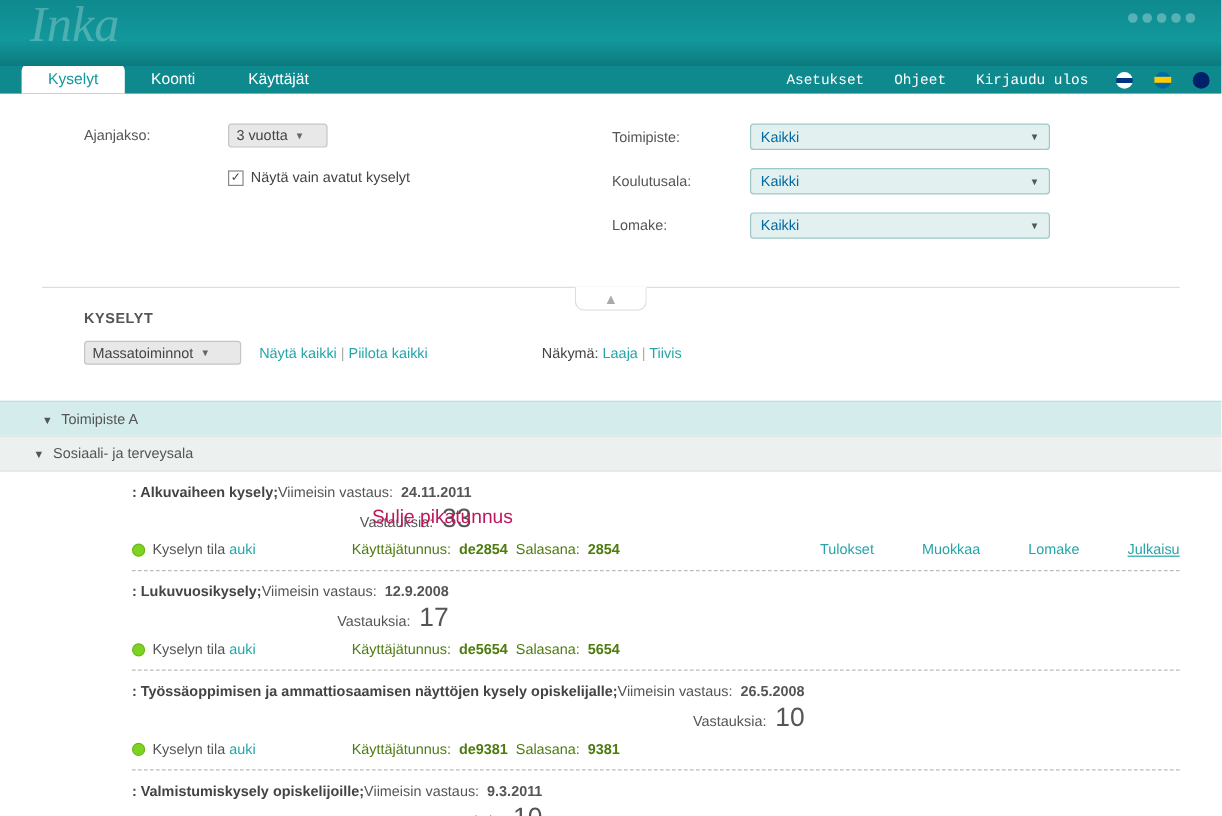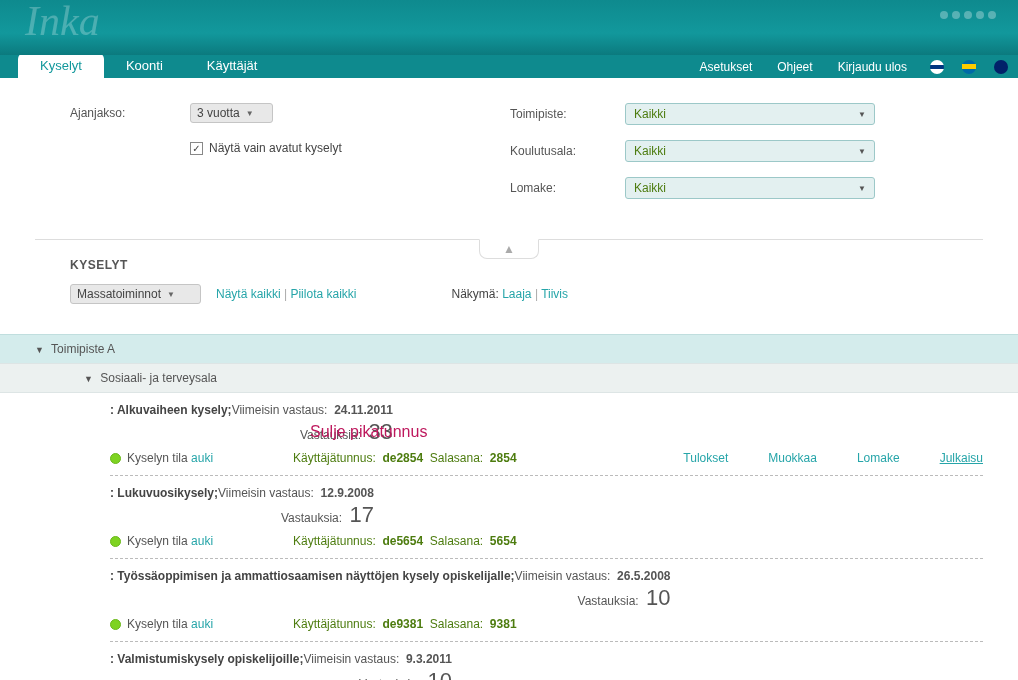--- a/index.html
+++ b/index.html
@@ -5,53 +5,53 @@
 * { margin: 0; padding: 0; box-sizing: border-box; }
 body { font-family: Verdana, Geneva, sans-serif; font-size: 12px; color: #444; background: #fff; width: 1018px; }
 .header { background: linear-gradient(180deg, #0e8a8e 0%, #12989c 60%, #0b7a7e 100%); height: 55px; position: relative; }
 .logo { position: absolute; left: 25px; top: -3px; font-family: 'Brush Script MT', cursive; font-size: 42px; color: rgba(255,255,255,0.25); font-style: italic; }
 .bubbles { position: absolute; right: 20px; top: 8px; }
 .bubbles span { display: inline-block; width: 8px; height: 8px; background: rgba(255,255,255,0.3); border-radius: 50%; margin: 0 2px; }
 .navbar { background: #0e8a8e; height: 23px; display: flex; align-items: center; justify-content: space-between; padding: 0 10px 0 0; }
 .tabs { display: flex; align-items: flex-end; height: 23px; }
 .tab { padding: 5px 22px; color: #fff; font-size: 13px; cursor: pointer; }
 .tab.active { background: #fff; color: #12989c; border-radius: 6px 6px 0 0; margin-left: 18px; }
-.nav-right { display: flex; gap: 15px; }
+.nav-right { display: flex; gap: 15px; font-family: Liberation Mono, monospace; }
 .nav-link { color: #fff; font-size: 12px; margin: 0 5px; cursor: pointer; }
 .flag { width: 14px; height: 14px; border-radius: 50%; display: inline-block; margin-left: 3px; }
 .flag.fi { background: linear-gradient(to bottom, #fff 35%, #003580 35%, #003580 65%, #fff 65%); }
 .flag.se { background: #006aa7; position: relative; }
 .flag.se::after { content:''; position:absolute; background:#fecc00; width:100%; height:30%; top:35%; left:0; }
 .flag.en { background: #012169; position: relative; }
 .content { padding: 0 35px; }
 .filters { display: flex; padding: 25px 0 15px 35px; gap: 60px; }
 .filter-left { flex: 0 0 380px; }
 .filter-left-row { display: flex; align-items: center; margin-bottom: 18px; }
 .label { color: #555; font-size: 12px; width: 120px; display: inline-block; }
 .select { background: #e8e8e8; border: 1px solid #c5c5c5; border-radius: 3px; padding: 2px 18px 2px 6px; font-size: 12px; color: #444; position: relative; display: inline-flex; align-items: center; }
 .select::after { content: '▼'; font-size: 8px; margin-left: 6px; color: #666; }
 .checkbox-row { margin-left: 120px; display: flex; align-items: center; gap: 6px; }
 .checkbox { width: 13px; height: 13px; border: 1px solid #888; display: inline-flex; align-items: center; justify-content: center; font-size: 10px; background: #fff; }
 .filter-right { flex: 1; }
 .filter-row { display: flex; align-items: center; margin-bottom: 15px; }
 .filter-row .label { width: 115px; }
-.wide-select { flex: 1; max-width: 250px; background: #e3f0f0; border: 1px solid #9cc8c8; border-radius: 3px; padding: 3px 8px; font-size: 12px; color: #4d7c0f; display: flex; justify-content: space-between; align-items: center; }
+.wide-select { flex: 1; max-width: 250px; background: #e3f0f0; border: 1px solid #9cc8c8; border-radius: 3px; padding: 3px 8px; font-size: 12px; color: #0369a1; display: flex; justify-content: space-between; align-items: center; }
 .wide-select::after { content: '▼'; font-size: 8px; color: #555; }
 .divider-top { border-top: 1px solid #ddd; margin: 10px 0 0 0; position: relative; }
 .collapse-btn { position: absolute; left: 50%; transform: translateX(-50%); top: -1px; width: 60px; height: 20px; border: 1px solid #ddd; border-top: 1px solid #fff; background: #fff; border-radius: 0 0 8px 8px; display: flex; align-items: center; justify-content: center; color: #aaa; }
 .kyselyt-section { padding: 18px 35px 10px 35px; }
 .section-title { font-size: 12px; font-weight: bold; color: #555; letter-spacing: 0.5px; margin-bottom: 12px; }
 .controls-row { display: flex; align-items: center; justify-content: space-between; }
 .controls-left { display: flex; align-items: center; gap: 15px; }
 .link { color: #26a5a9; cursor: pointer; }
 .link.underline { text-decoration: underline; }
 .sep { color: #aaa; }
 .btn-primary { background: #2aa8b8; color: #fff; border: none; padding: 9px 20px; font-size: 12px; font-weight: bold; border-radius: 4px; letter-spacing: 0.5px; cursor: pointer; }
 .group-header { background: #d4ecec; padding: 7px 35px; color: #555; font-size: 12px; border-top: 1px solid #c0dede; margin-top: 20px; }
-.group-header2 { background: #ecf1f0; padding: 7px 35px 7px 84px; color: #555; font-size: 12px; border-top: 1px solid #dde5e5; border-bottom: 1px solid #dde5e5; }
+.group-header2 { background: #ecf1f0; padding: 7px 35px 7px 28px; color: #555; font-size: 12px; border-top: 1px solid #dde5e5; border-bottom: 1px solid #dde5e5; }
 .arrow { font-size: 9px; margin-right: 4px; }
 .survey-list { padding: 0 35px 0 110px; }
 .survey { border-bottom: 1px dashed #bbb; padding: 10px 0 10px 0; position: relative; }
 .survey-head { display: flex; justify-content: flex-start; font-weight: bold; color: #444; font-size: 12px; margin-bottom: 6px; }
 .survey-meta-right { text-align: right; font-size: 12px; color: #555; font-weight: normal; }
 .vast-row { margin-top: 2px; }
 .big-num { font-size: 22px; color: #555; font-weight: normal; margin-left: 4px; }
 .survey-row { display: flex; align-items: center; margin-top: 4px; }
 .dot { width: 11px; height: 11px; background: #7ed321; border: 1px solid #6ab81a; border-radius: 50%; display: inline-block; margin-right: 6px; }
 .status-text { font-size: 12px; color: #555; }

